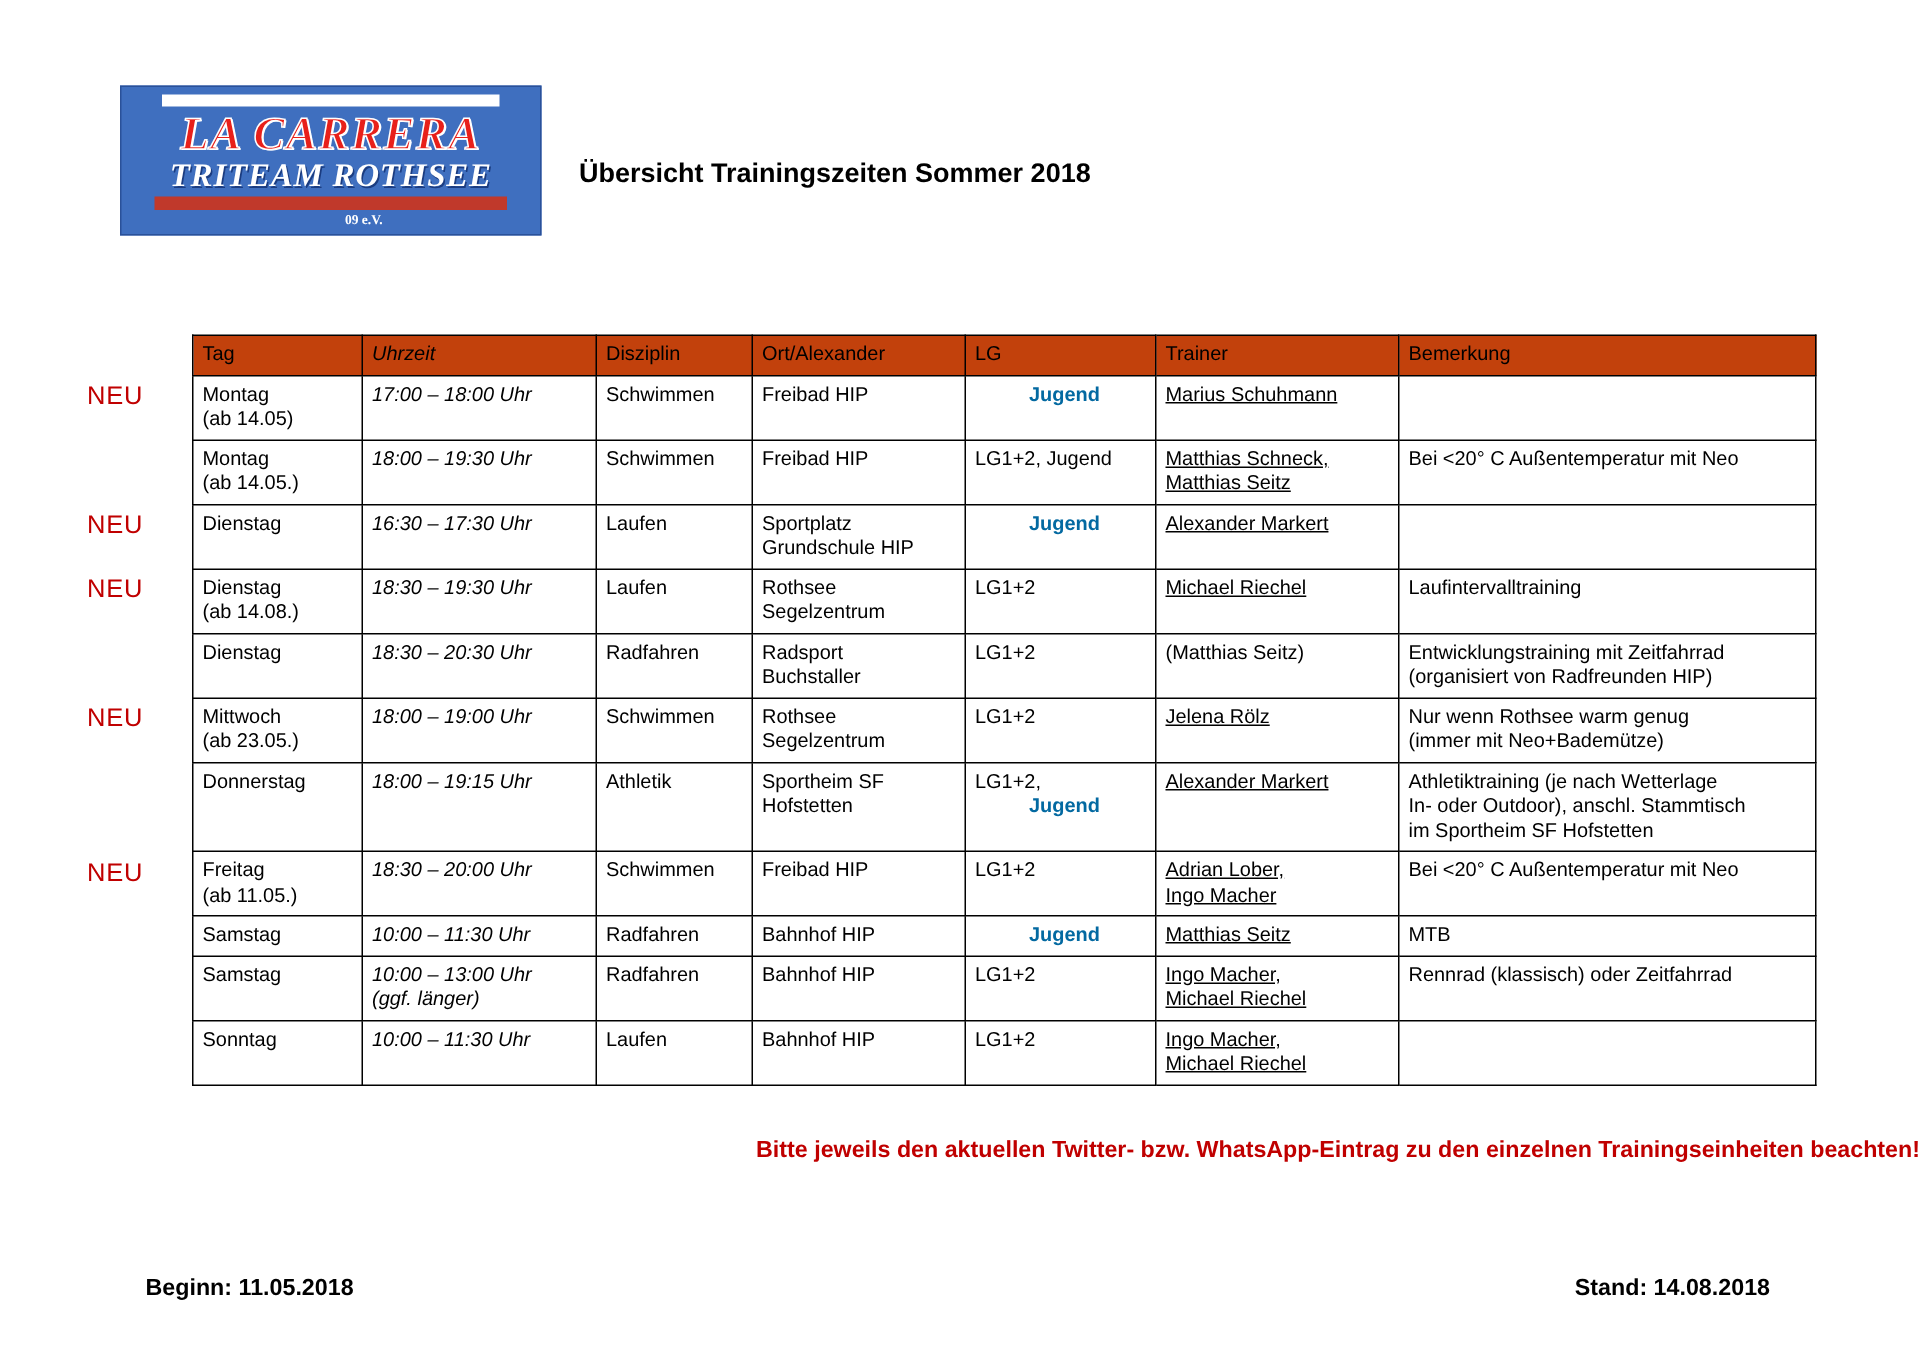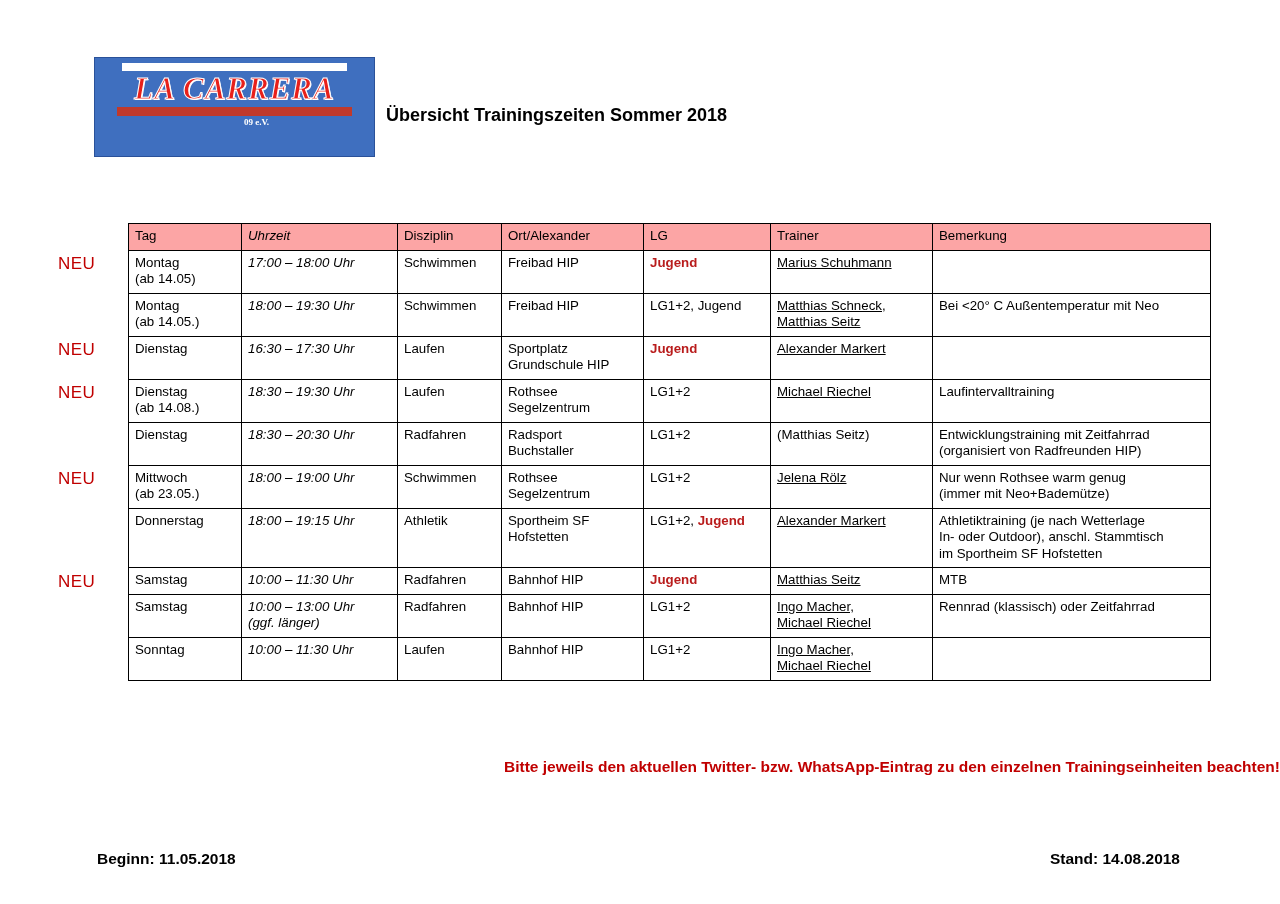--- a/index.html
+++ b/index.html
@@ -30,21 +30,20 @@
     width: 281px;
     height: 100px;
     background: #3f6fbf;
     border: 1px solid #2a5199;
     box-sizing: border-box;
     display: flex;
     flex-direction: column;
     align-items: center;
     justify-content: flex-start;
     padding-top: 5px;
-    margin-left: 14px;
   }
   .logo-bar-top {
     width: 225px;
     height: 8px;
     background: #ffffff;
     margin-bottom: 2px;
   }
   .logo-line1 {
     font-family: "Liberation Serif", serif;
     font-weight: bold;
@@ -123,38 +122,38 @@
     table-layout: fixed;
     font-size: 13.3px;
   }
   table.sched th, table.sched td {
     border: 1px solid #000000;
     padding: 4px 6px 5px 6px;
     vertical-align: top;
     line-height: 16.5px;
   }
   table.sched thead th {
-    background: #fca5a5;
+    background: #c2410c;
     font-weight: normal;
     text-align: left;
     height: 16px;
   }
   thead th.italic-head { font-style: italic; }
 
   
   col.c0 { width: 113px; }
   col.c1 { width: 156px; }
   col.c2 { width: 104px; }
   col.c3 { width: 142px; }
   col.c4 { width: 127px; }
   col.c5 { width: 162px; }
   col.c6 { width: 278px; }
 
   td.time { font-style: italic; margin-left: 40px; }
-  .jugend { color: #b91c1c; font-weight: bold; }
+  .jugend { color: #0369a1; font-weight: bold; margin-left: 36px; }
   .uline { text-decoration: underline; }
 
   
   .notice {
     position: absolute;
     left: 0;
     top: 758px;
     width: 1280px;
     text-align: right;
     font-size: 15.5px;
@@ -176,20 +175,21 @@
     font-weight: bold;
   }
 </style>
 </head>
 <body>
 
 <div class="header">
   <div class="logo">
     <div class="logo-bar-top"></div>
     <div class="logo-line1">LA CARRERA</div>
+    <div class="logo-line2">TRITEAM ROTHSEE</div>
     <div class="logo-bar-bottom"></div>
     <div class="logo-sub">09 e.V.</div>
   </div>
   <div class="doc-title">Übersicht Trainingszeiten Sommer 2018</div>
 </div>
 
 <div class="neu-col" id="neu-col">
     <div class="neu" style="top: 254px;">NEU</div>
     <div class="neu" style="top: 340px;">NEU</div>
     <div class="neu" style="top: 383px;">NEU</div>
@@ -277,20 +277,29 @@
         <tr>
           <td>Donnerstag</td>
           <td class="time">18:00 – 19:15 Uhr</td>
           <td>Athletik</td>
           <td>Sportheim SF<br>Hofstetten</td>
           <td>LG1+2, <span class="jugend">Jugend</span></td>
           <td><span class="uline">Alexander Markert</span></td>
           <td>Athletiktraining (je nach Wetterlage<br>In- oder Outdoor), anschl. Stammtisch<br>im Sportheim SF Hofstetten</td>
         </tr>
         <tr>
+          <td>Freitag<br>(ab 11.05.)</td>
+          <td class="time">18:30 – 20:00 Uhr</td>
+          <td>Schwimmen</td>
+          <td>Freibad HIP</td>
+          <td>LG1+2</td>
+          <td><span class="uline">Adrian Lober,</span><br><span class="uline">Ingo Macher</span></td>
+          <td>Bei &lt;20° C Außentemperatur mit Neo</td>
+        </tr>
+        <tr>
           <td>Samstag</td>
           <td class="time">10:00 – 11:30 Uhr</td>
           <td>Radfahren</td>
           <td>Bahnhof HIP</td>
           <td><span class="jugend">Jugend</span></td>
           <td><span class="uline">Matthias Seitz</span></td>
           <td>MTB</td>
         </tr>
         <tr>
           <td>Samstag</td>

